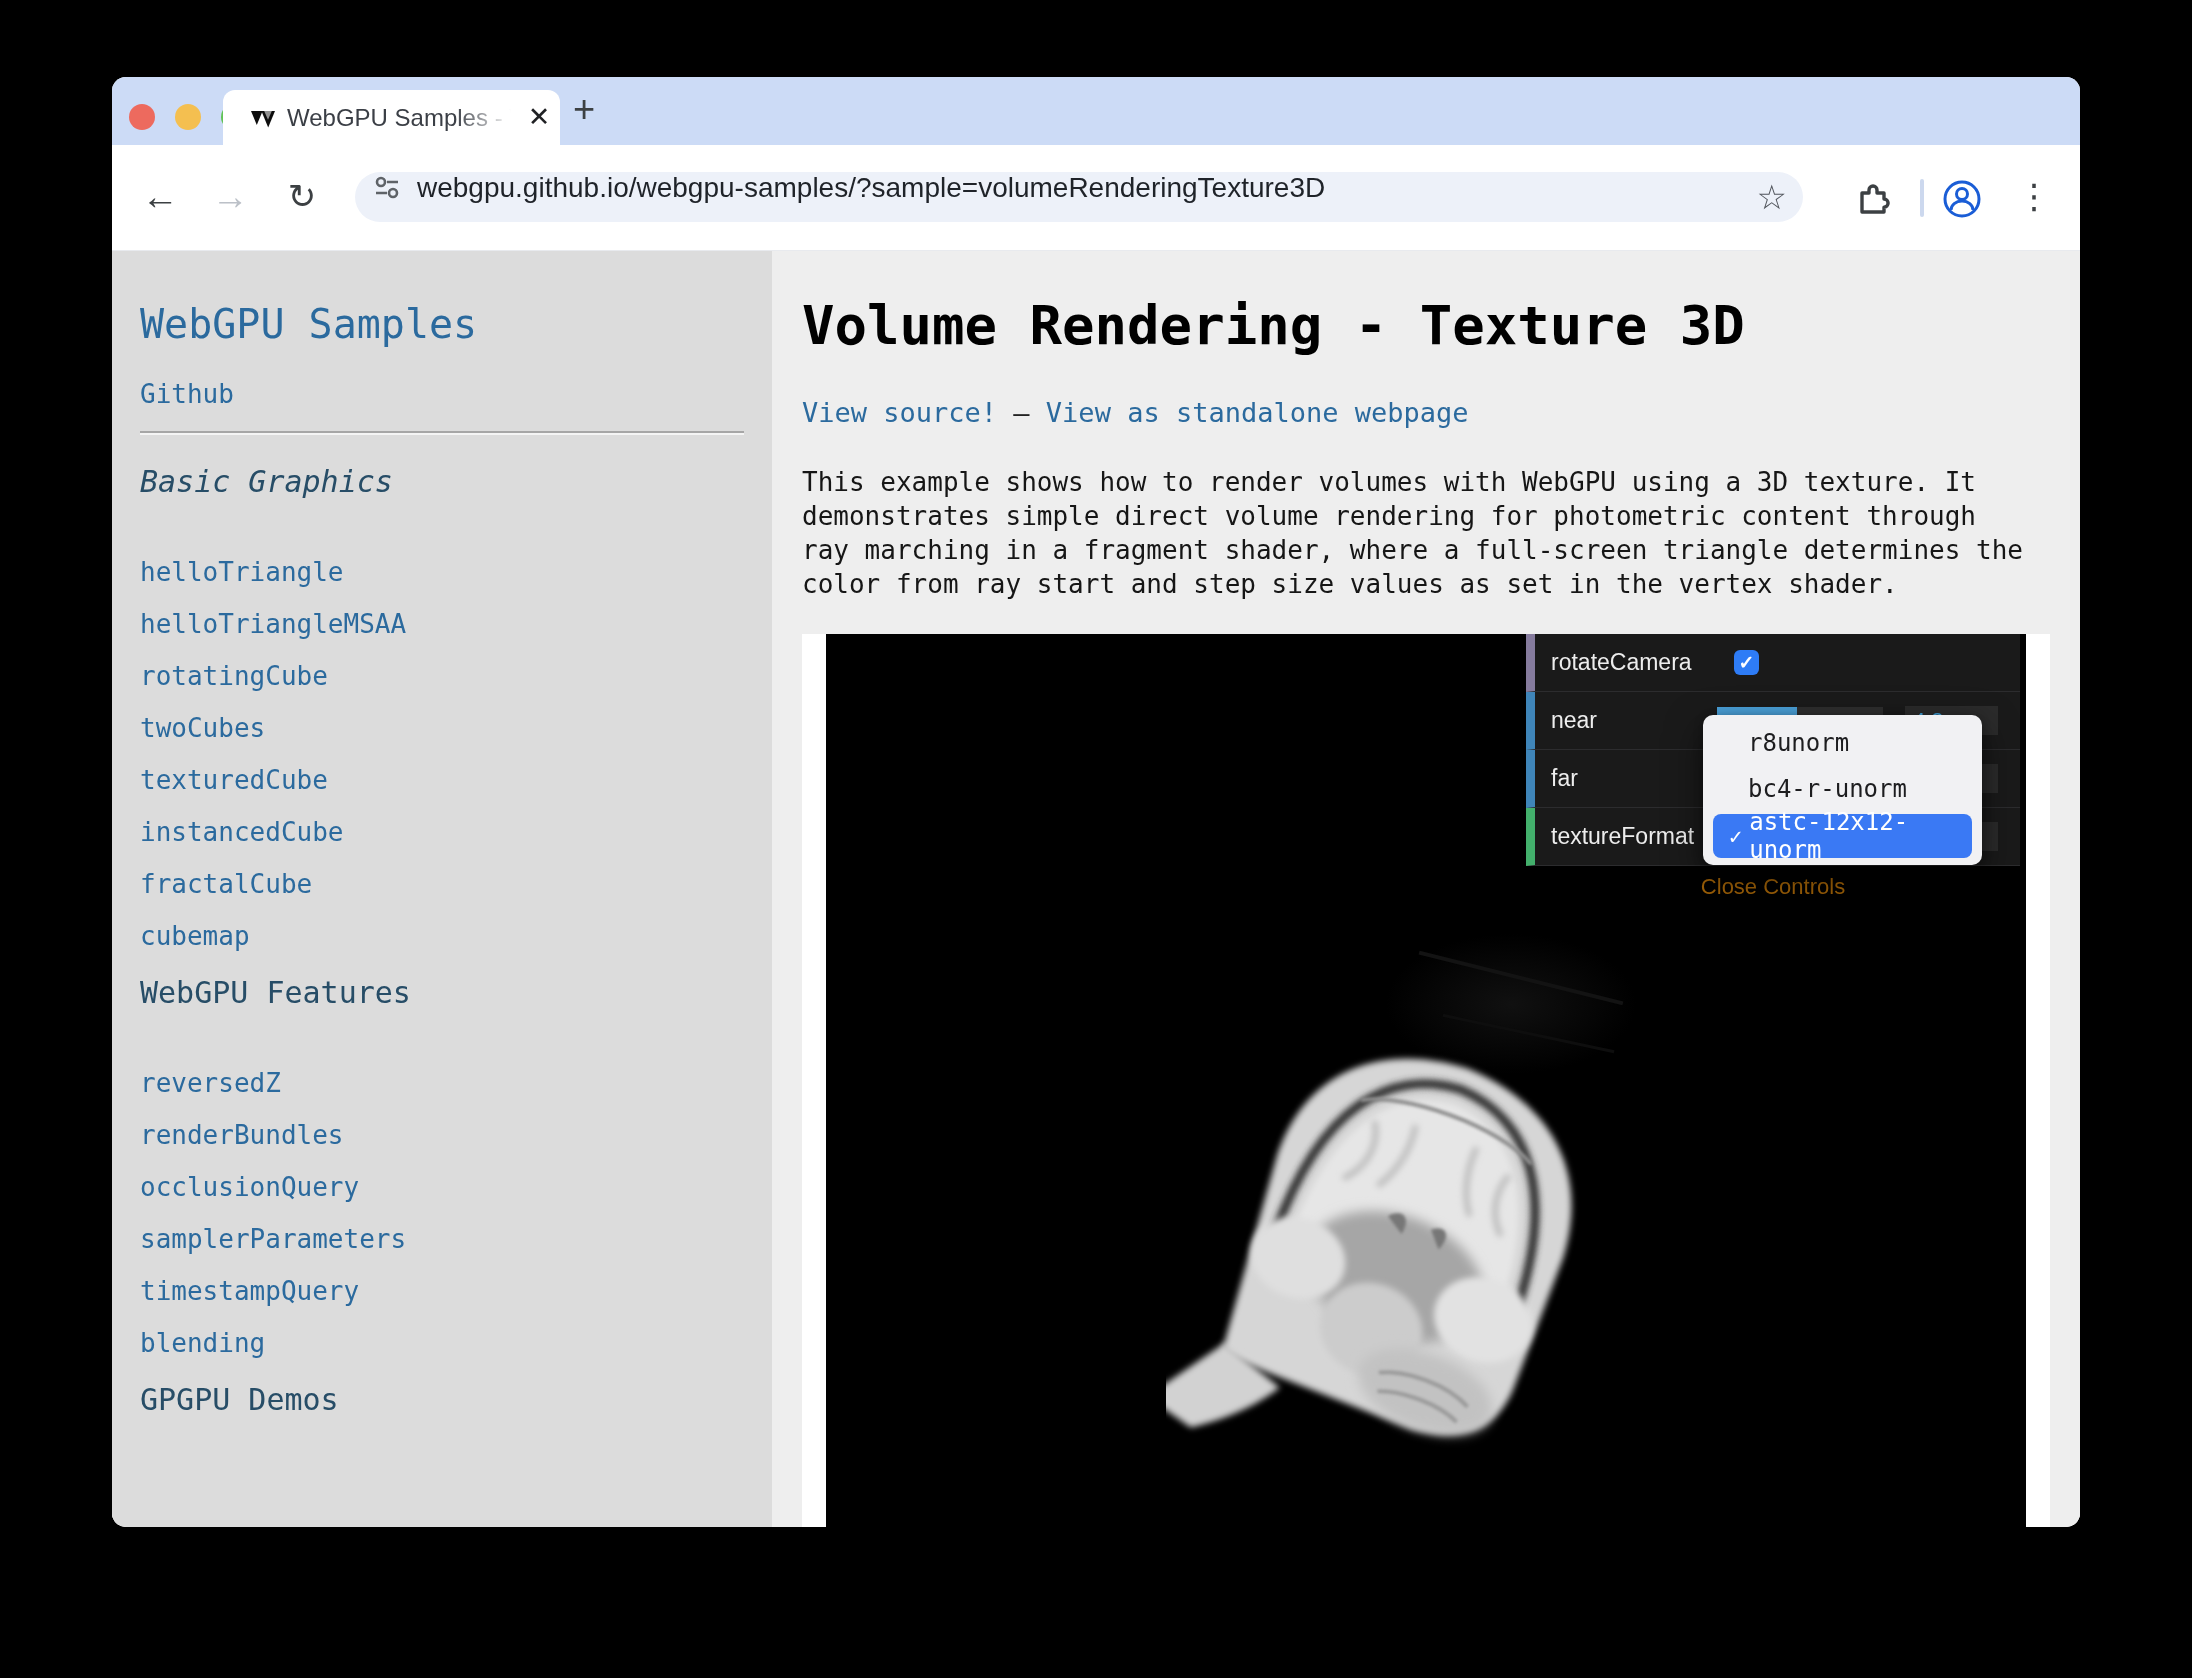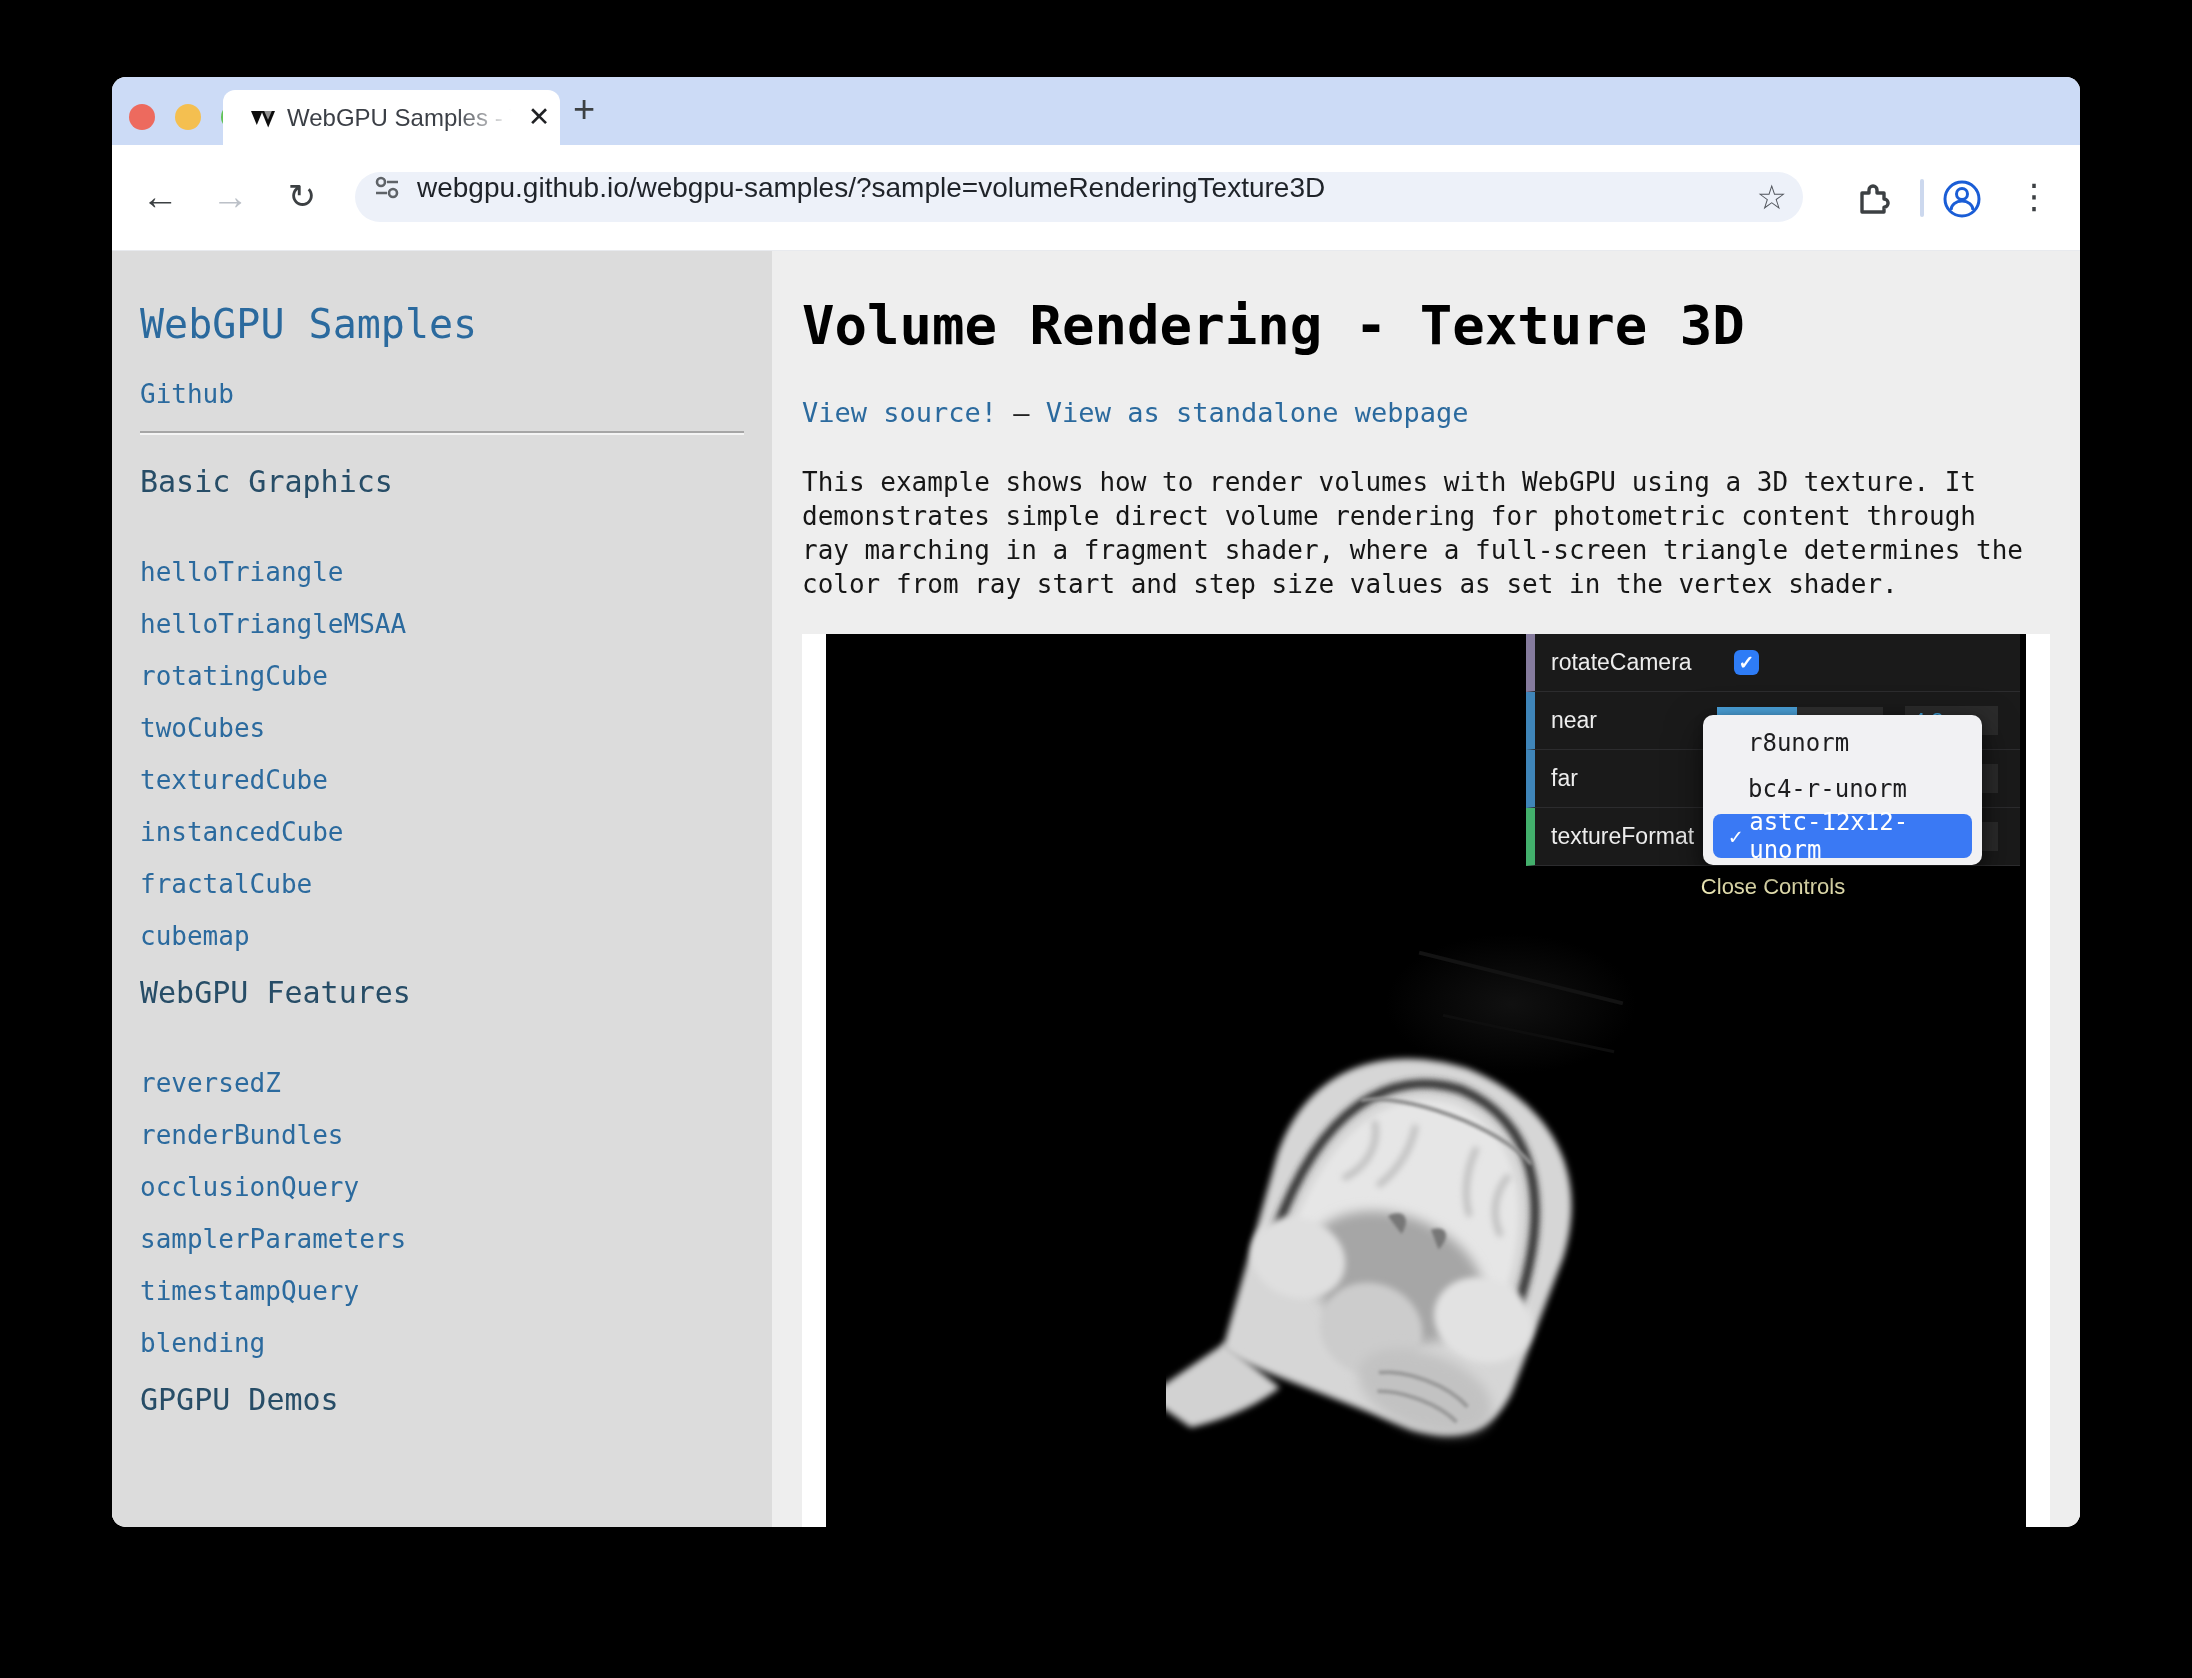--- a/index.html
+++ b/index.html
@@ -48,21 +48,21 @@
   
   .content{display:flex;height:1277px;background:#eeeeee;}
   .sidebar{flex:none;width:660px;background:#dcdcdc;box-sizing:border-box;
            padding:50px 28px 0;font-family:"DejaVu Sans Mono",monospace;overflow:hidden;}
   .sb-title{font-size:40px;line-height:46px;color:#2b6a9e;margin:0 0 32px;font-weight:normal;}
   .sb-link{display:block;font-size:26px;line-height:30px;color:#2b6a9e;margin:0 0 22px;
            text-decoration:none;}
   .sb-hr{border:none;border-top:2px solid #a6a6a6;border-bottom:2px solid #f4f4f4;
          margin:0 0 30px;height:0;}
   .sb-heading{font-size:30px;line-height:34px;color:#274d67;margin:25px 0 58px;font-weight:normal;}
-  .sb-heading.first{margin-top:0;}
+  .sb-heading.first{margin-top:0;font-style:italic;}
 
   .main{flex:1;background:#eeeeee;box-sizing:border-box;padding:44px 30px 0;
         font-family:"DejaVu Sans Mono",monospace;overflow:hidden;}
   .pg-title{font-size:54px;line-height:62px;color:#000;margin:0 0 38px;font-weight:bold;}
   .src-links{font-size:27px;line-height:36px;margin:0 0 34px;}
   .src-links .lnk{color:#2b6a9e;text-decoration:none;}
   .src-links .dash{color:#222;}
   .desc{font-size:26px;line-height:34px;color:#161616;white-space:pre;margin:0 0 33px;}
 
   
@@ -84,21 +84,21 @@
   .gui-label{position:absolute;left:16px;top:0;height:57px;line-height:57px;font-size:23px;color:#ededed;}
   .gui-check{position:absolute;left:199px;top:16px;width:25px;height:25px;border-radius:6px;
              background:#2e7cf6;color:#fff;font-size:19px;line-height:25px;text-align:center;font-weight:bold;}
   .gui-slider{position:absolute;left:182px;top:15px;width:166px;height:28px;background:#2e2e2e;}
   .gui-fill{height:100%;background:#4aa0d8;}
   .fill-near{width:48%;}
   .fill-far{width:50%;}
   .gui-num{position:absolute;left:370px;top:14px;width:93px;height:29px;background:#2b2b2b;
            color:#41a3dc;font-size:22px;line-height:29px;padding-left:8px;box-sizing:border-box;}
   .gui-select{position:absolute;left:182px;top:14px;width:281px;height:29px;background:#2b2b2b;}
-  .gui-close{height:41px;background:#000;color:#fef9c3;text-align:center;font-size:22px;line-height:41px;}
+  .gui-close{height:41px;background:#000;color:#a16207;text-align:center;font-size:22px;line-height:41px;}
 
   
   .dropdown{position:absolute;left:877px;top:81px;width:279px;height:150px;background:#f1f1f3;
             border-radius:10px;box-sizing:border-box;padding:5px 0 0;z-index:5;
             box-shadow:0 14px 36px rgba(0,0,0,.5),0 2px 10px rgba(0,0,0,.3);}
   .dd-item{height:46px;line-height:46px;font-size:24px;color:#1d1d1f;padding-left:45px;}
   .dd-sel{margin:2px 10px 0;height:44px;border-radius:8px;background:#3a79f4;color:#fff;
           display:flex;align-items:center;font-size:24px;}
   .dd-check{width:22px;margin-left:12px;text-align:center;font-size:22px;}
   .dd-sel-label{margin-left:3px;}

